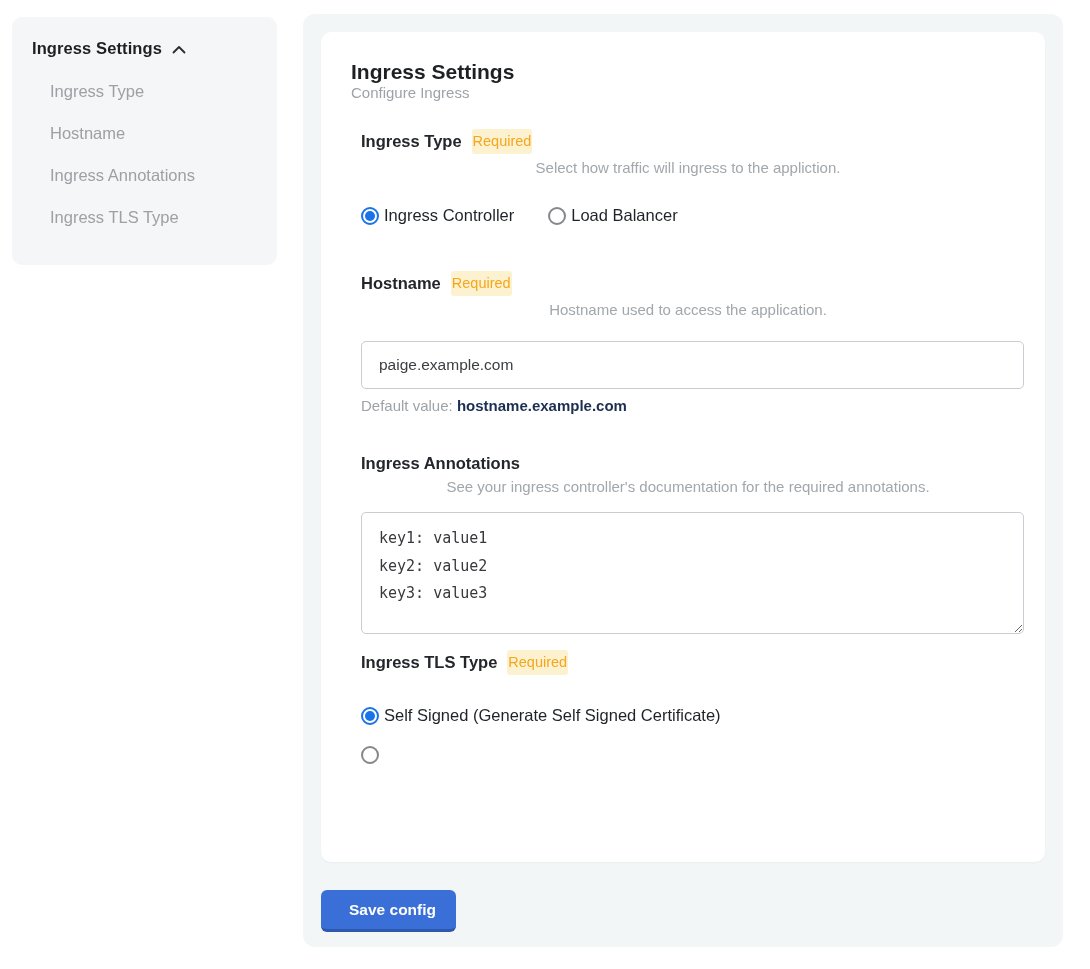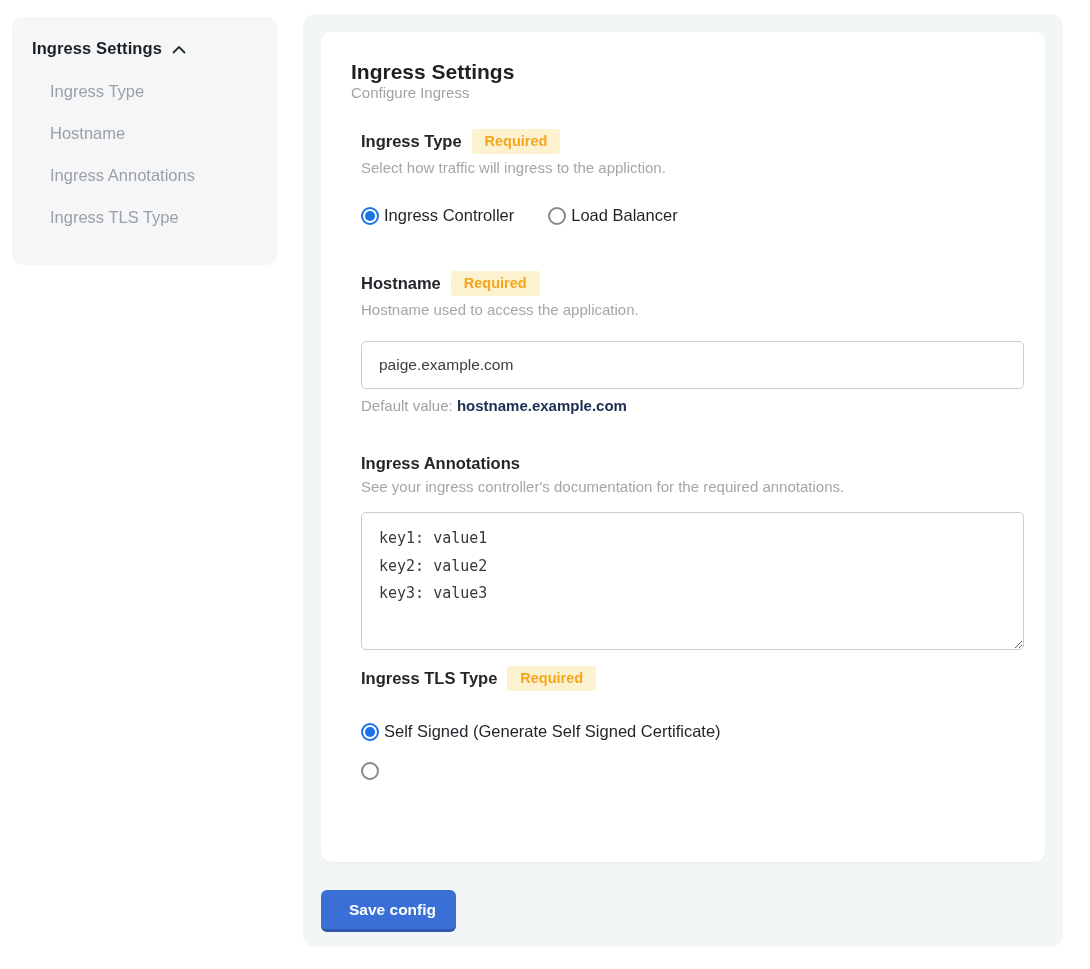--- a/index.html
+++ b/index.html
@@ -58,25 +58,24 @@
   .group { margin-left: 10px; }
   .group-ingress-type { margin-top: 28px; }
   .group-hostname { margin-top: 44px; }
   .group-annotations { margin-top: 40px; }
   .group-tls { margin-top: 16px; }
 
   .label-row { display: flex; align-items: center; gap: 10px; }
   .field-label { font-size: 16.5px; font-weight: 700; color: #23262a; }
   .badge {
     background: #fdf2d0; color: #f5a61d;
-    font-size: 14.5px; padding: 3px 13px; border-radius: 3px;
+    font-size: 14.5px; padding: 3px 1px; border-radius: 3px;
     line-height: 19px;
-    font-weight: bold;
-  }
-  .help { margin-top: 5px; font-size: 15px; color: #a2a7ac; }
+  }
+  .help { margin-top: 5px; font-size: 15px; color: #a2a7ac; text-align: center; }
 
   .radio-row-inline { display: flex; align-items: center; gap: 34px; margin-top: 28px; }
   .radio-stack { margin-top: 29px; display: flex; flex-direction: column; gap: 19px; }
   .radio-option {
     display: flex; align-items: center; gap: 5px;
     font-size: 16.5px; color: #1f2328; cursor: pointer; line-height: 23px;
   }
   .radio {
     width: 18px; height: 18px; border-radius: 50%;
     border: 2px solid #85878a; background: #fff;
@@ -94,21 +93,21 @@
     border: 1px solid #c9cdd1; border-radius: 5px;
     padding: 0 17px; font-size: 15.5px; color: #3c4043;
     font-family: "Liberation Sans", "DejaVu Sans", sans-serif;
     background: #fff; outline: none;
   }
   .default-line { margin-top: 8px; font-size: 15px; color: #9ea3a8; }
   .default-line .default-value { color: #1c2e52; font-weight: 700; }
 
   .annotations-textarea {
     display: block; margin-top: 17px;
-    width: 663px; height: 138px;
+    width: 663px; height: 122px;
     border: 1px solid #c9cdd1; border-radius: 5px;
     padding: 12px 17px;
     font-family: "DejaVu Sans Mono", "Liberation Mono", monospace;
     font-size: 15px; line-height: 27.5px; color: #37393c;
     resize: both; outline: none; background: #fff;
   }
 
   .save-btn {
     margin-top: 28px;
     background: #3a6fd8; color: #ffffff;

